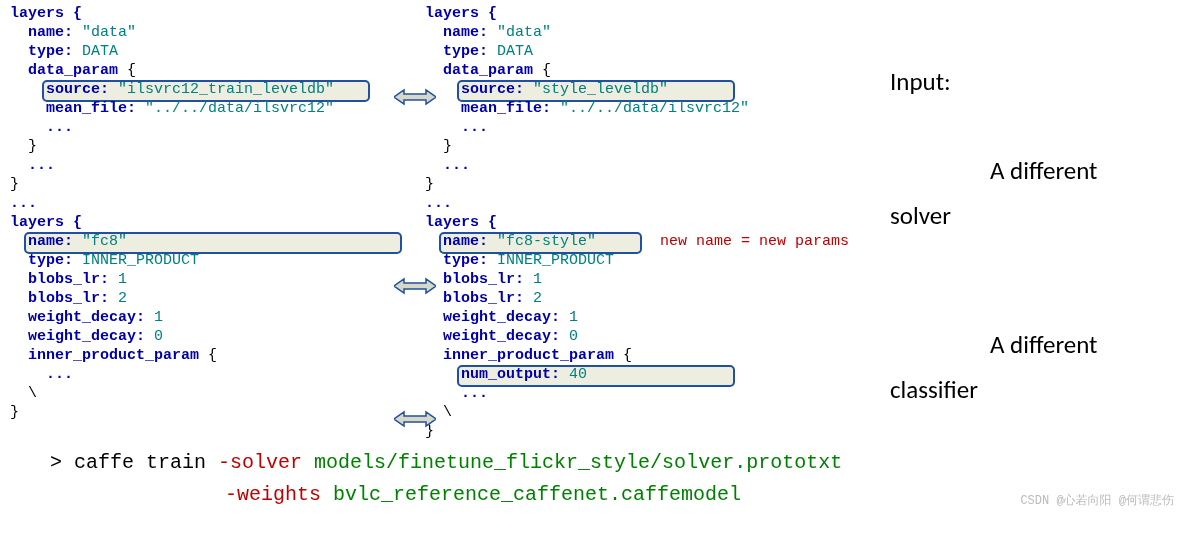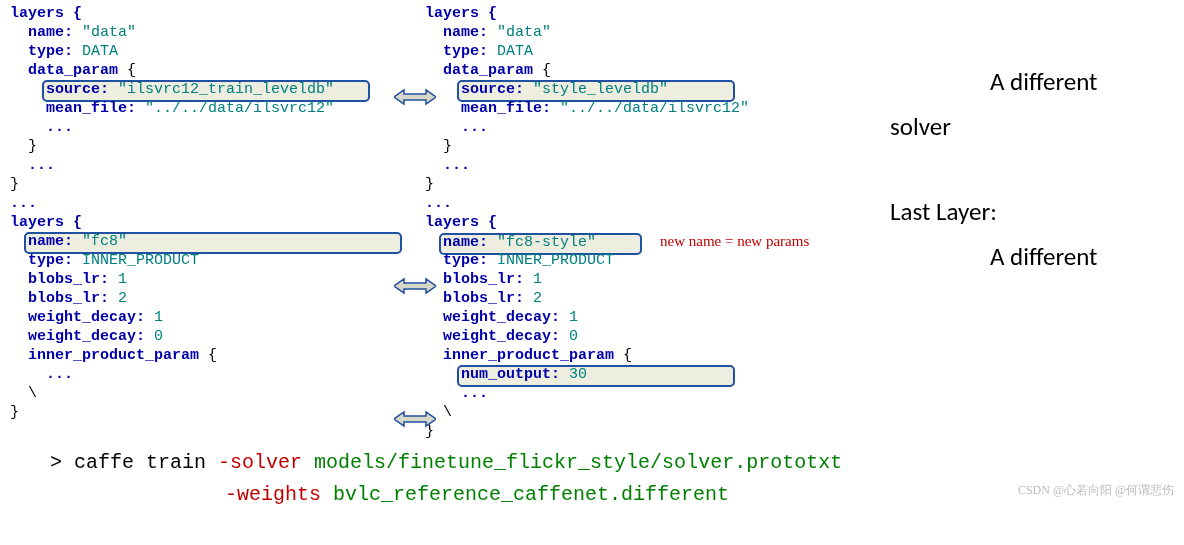--- a/index.html
+++ b/index.html
@@ -15,59 +15,59 @@
   .columns { display: flex; }
   .code-col { width: 415px; }
   .explain {
     font-family: Calibri, Arial, sans-serif;
     font-size: 25px;
     color: #000;
     padding-top: 55px;
     padding-left: 50px;
     line-height: 1.8;
   }
-  .explain .indent { padding-left: 100px; }
+  .explain .indent { padding-left: 100px; margin-top: 44px; }
   .line { white-space: pre; height: 19px; line-height: 19px; }
   .kw   { color: #0000aa; font-weight: bold; }
   .val  { color: #008080; }
   .brace{ color: #000; }
   .highlight {
     display: inline-block;
     border: 2px solid #2050a0;
     border-radius: 5px;
     background: #eeeee0;
     padding: 0 2px;
     margin-left: -4px;
     height: 18px;
     line-height: 16px;
   }
   .annot {
-    font-family: Liberation Serif, serif;
+    font-family: Liberation Mono, monospace;
     font-size: 15px;
     color: #c00000;
     text-align: right;
   }
   .arrow-svg {
     position: absolute;
     left: 394px;
   }
   .command {
     font-family: "Courier New", monospace;
     font-size: 20px;
     padding: 6px 0 0 40px;
     line-height: 1.6;
   }
   .cmd-black { color: #000; }
   .cmd-red   { color: #c00000; }
   .cmd-green { color: #008000; }
   .watermark {
     position: absolute;
     right: 10px;
-    bottom: 16px;
-    font-family: Liberation Serif, serif;
+    bottom: 6px;
+    font-family: Liberation Mono, monospace;
     font-size: 12px;
     color: #bbb;
   }
 </style>
 </head>
 <body>
 
 <svg class="arrow-svg" style="top:88px" width="42" height="18">
   <polygon points="0,9 10,2 10,6 32,6 32,2 42,9 32,16 32,12 10,12 10,16" fill="#d8d8c8" stroke="#2050a0" stroke-width="1.5"></polygon>
 </svg>
@@ -118,33 +118,34 @@
     <div class="line"><span class="brace">}</span></div>
     <div class="line"><span class="kw">...</span></div>
     <div class="line"><span class="kw">layers {</span></div>
     <div class="line">  <span class="highlight" style="width:195px"><span class="kw">name: </span><span class="val">"fc8-style"</span></span>  <span class="annot">new name = new params</span></div>
     <div class="line"><span class="kw">  type: </span><span class="val">INNER_PRODUCT</span></div>
     <div class="line"><span class="kw">  blobs_lr: </span><span class="val">1</span></div>
     <div class="line"><span class="kw">  blobs_lr: </span><span class="val">2</span></div>
     <div class="line"><span class="kw">  weight_decay: </span><span class="val">1</span></div>
     <div class="line"><span class="kw">  weight_decay: </span><span class="val">0</span></div>
     <div class="line"><span class="kw">  inner_product_param </span><span class="brace">{</span></div>
-    <div class="line">    <span class="highlight" style="width:270px"><span class="kw">num_output: </span><span class="val">30</span></span></div>
+    <div class="line">    <span class="highlight" style="width:270px"><span class="kw">num_output: </span><span class="val">40</span></span></div>
     <div class="line"><span class="kw">    ...</span></div>
     <div class="line"><span class="brace">  \</span></div>
     <div class="line"><span class="brace">}</span></div>
   </div>
 
   <div class="explain">
+    <div>Input:</div>
     <div class="indent">A different</div>
     <div>solver</div>
     <div style="height:40px"></div>
-    <div>Last Layer:</div>
     <div class="indent">A different</div>
+    <div>classifier</div>
   </div>
 </div>
 
 <div class="command">
   <span class="cmd-black">&gt; </span><span class="cmd-black">caffe train </span><span class="cmd-red">-solver </span><span class="cmd-green">models/finetune_flickr_style/solver.prototxt</span><br>
-  <span style="display:inline-block;width:175px"></span><span class="cmd-red">-weights </span><span class="cmd-green">bvlc_reference_caffenet.different</span>
+  <span style="display:inline-block;width:175px"></span><span class="cmd-red">-weights </span><span class="cmd-green">bvlc_reference_caffenet.caffemodel</span>
 </div>
 
 <div class="watermark">CSDN @心若向阳 @何谓悲伤</div>
 
 </body></html>

